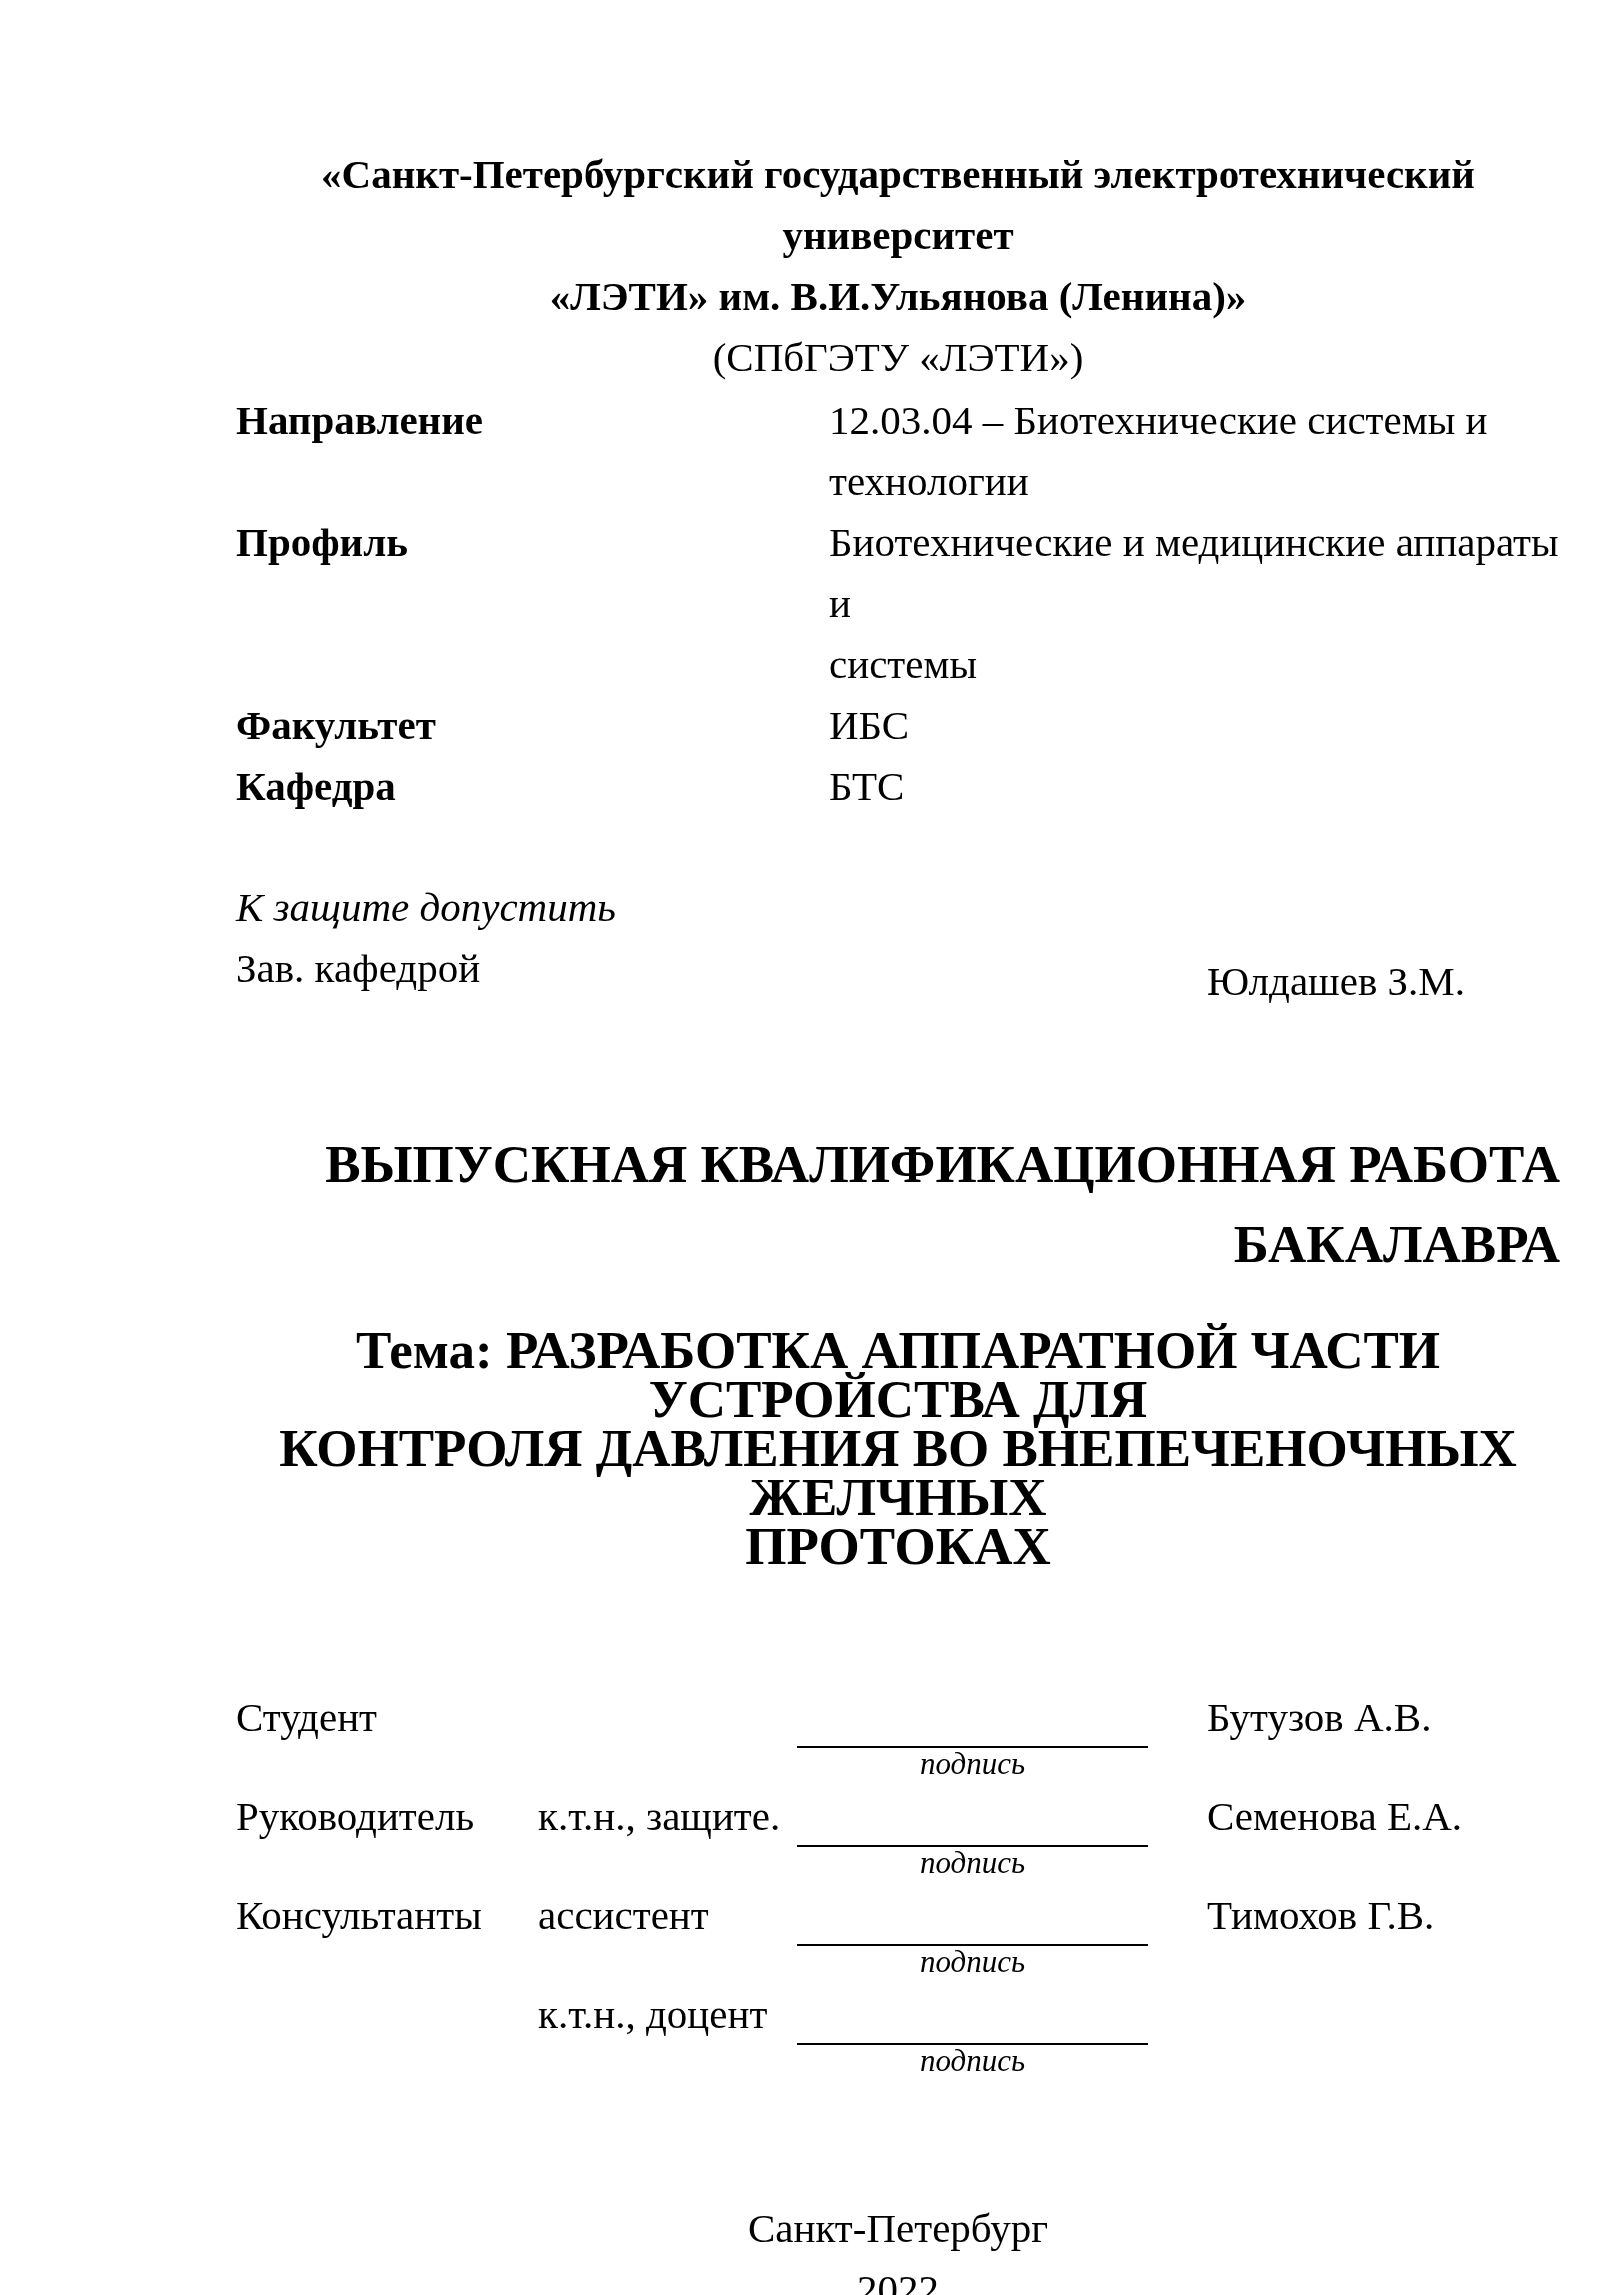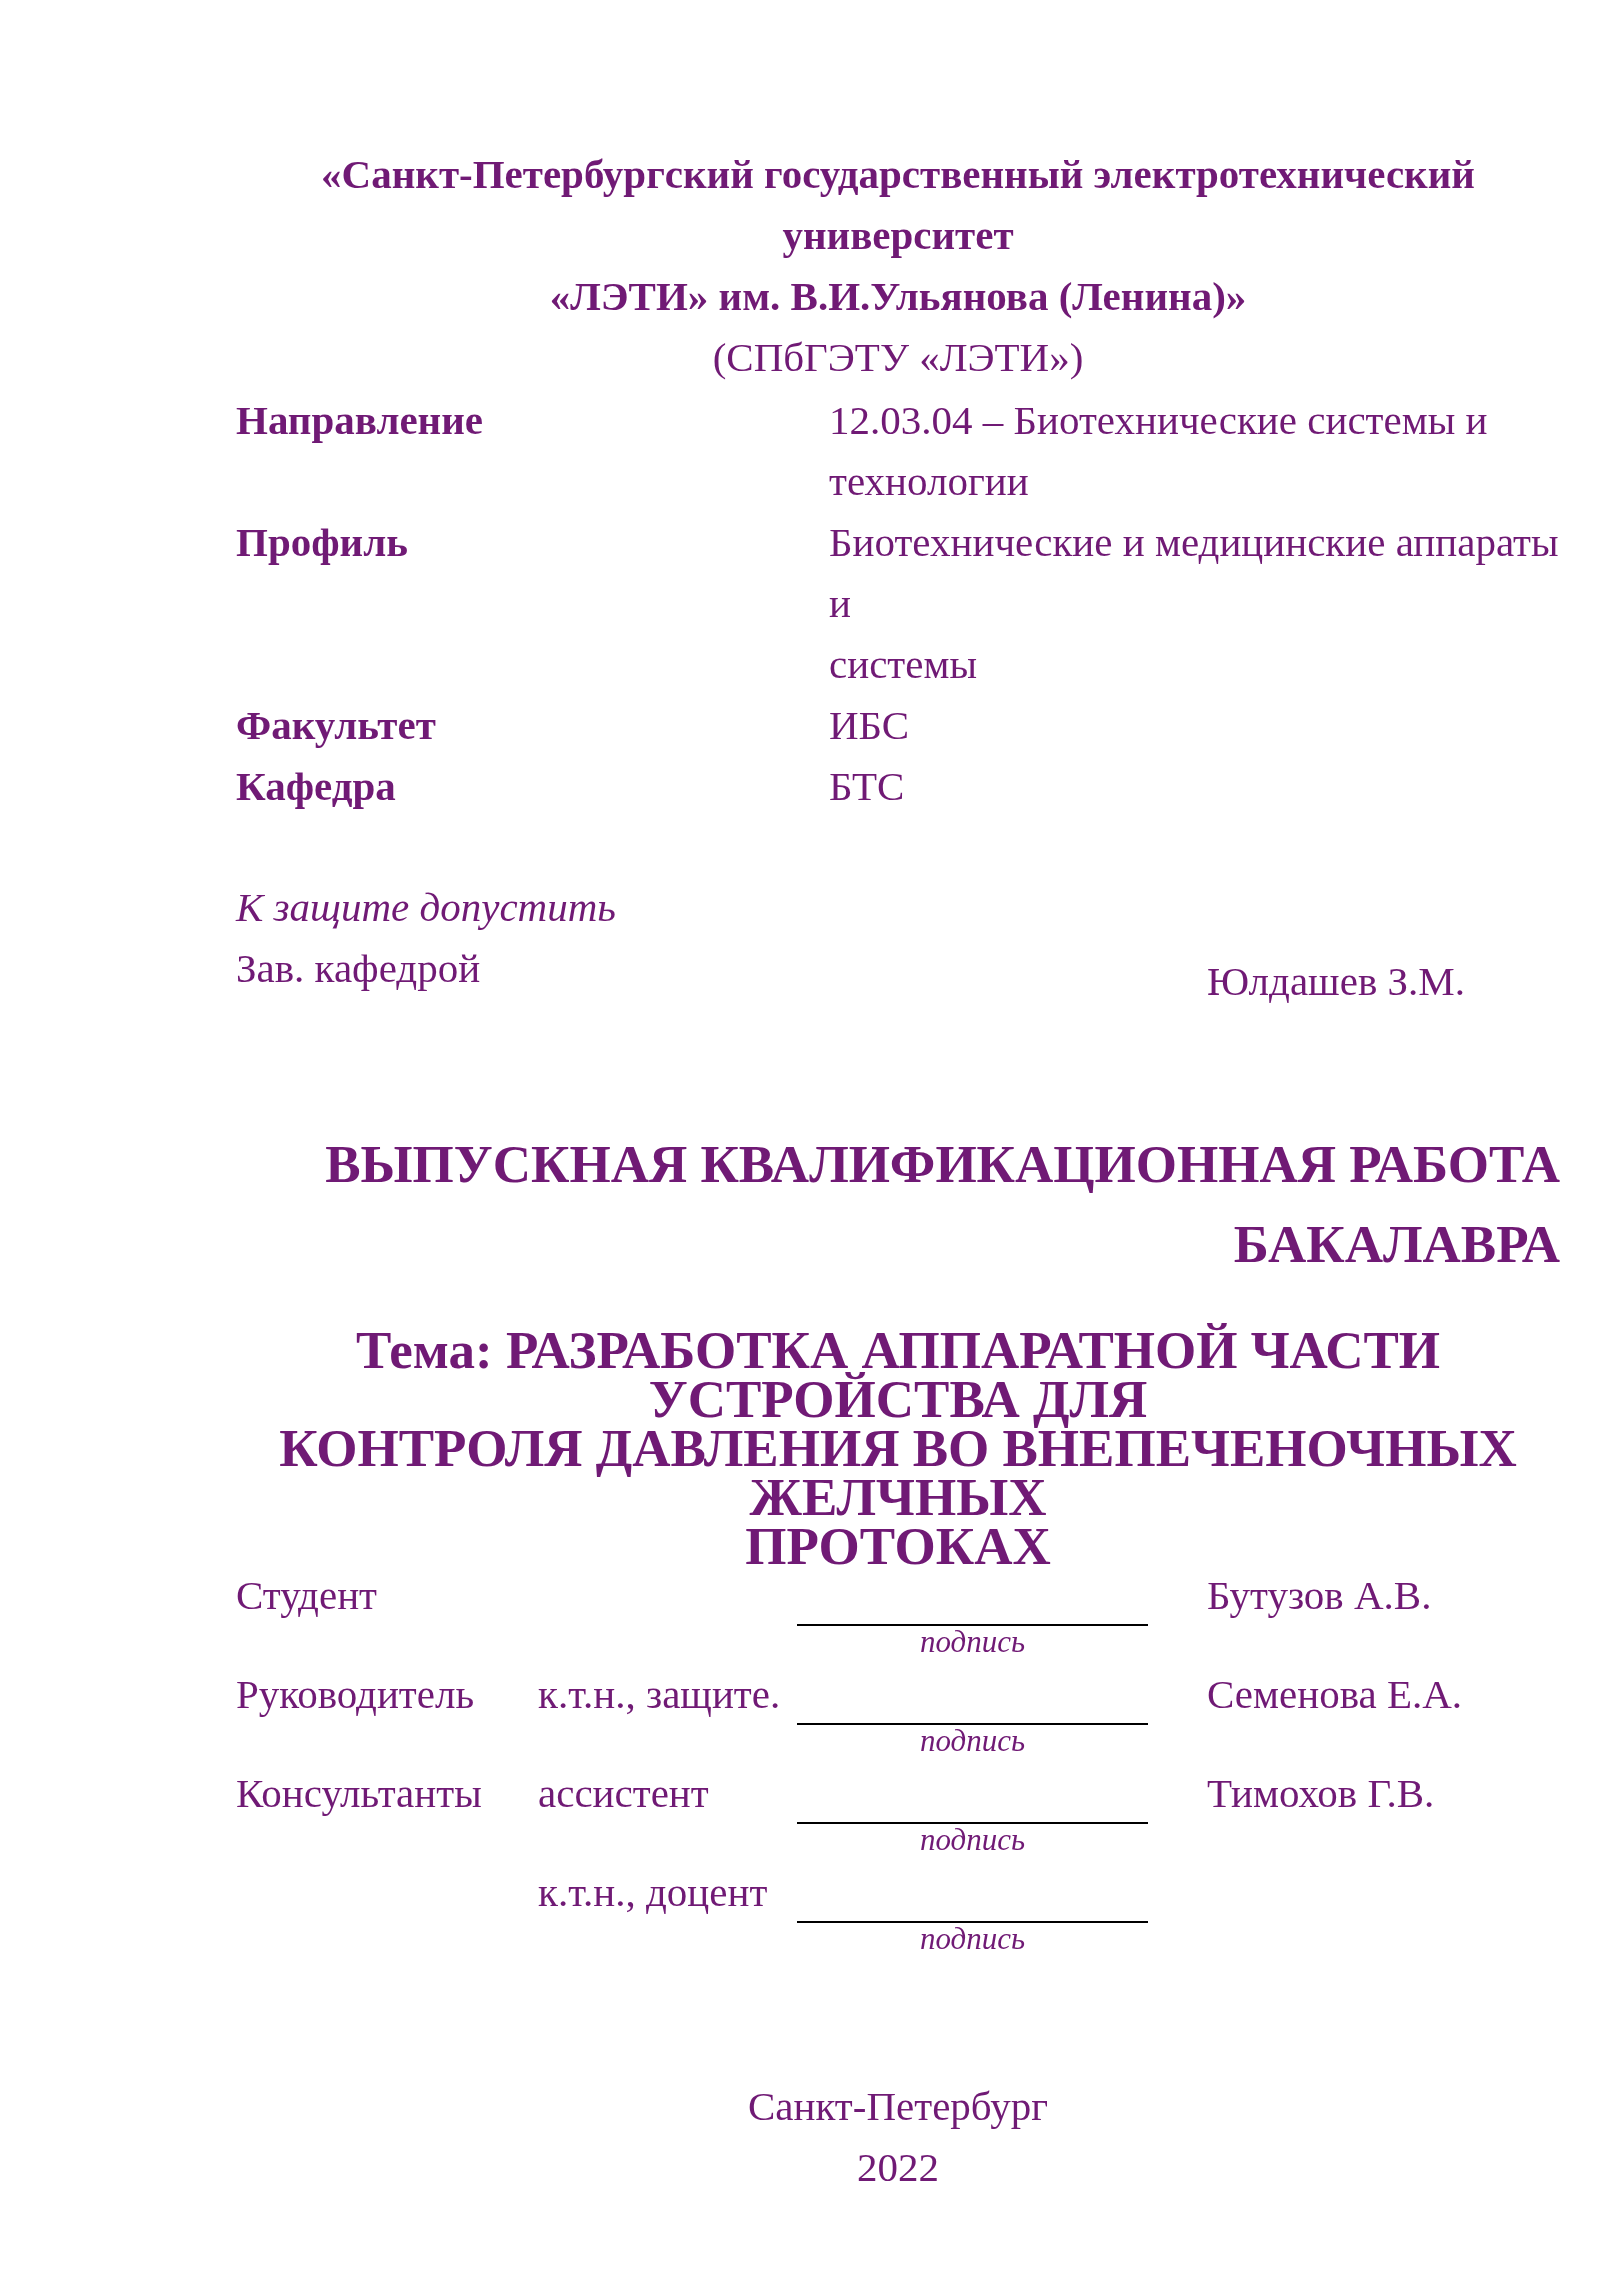--- a/index.html
+++ b/index.html
@@ -7,21 +7,21 @@
     padding: 0;
     background: #ffffff;
   }
   .page {
     position: relative;
     width: 1623px;
     height: 2295px;
     box-sizing: border-box;
     padding: 144px 63px 0 236px;
     background: #ffffff;
-    color: #701a75;
+    color: #000000;
     font-family: "Liberation Serif", "DejaVu Serif", serif;
     font-size: 41px;
     line-height: 61px;
     overflow: hidden;
   }
   .bold { font-weight: bold; }
 
   
   .univ { text-align: center; }
 
@@ -52,21 +52,21 @@
   
   .theme {
     margin: 42px 0 0 0;
     font-size: 53px;
     line-height: 49px;
     font-weight: bold;
     text-align: center;
   }
 
   
-  .sigs { }
+  .sigs { margin-top: 122px; }
   .sig-row {
     display: flex;
     align-items: flex-start;
     line-height: 49px;
     margin-bottom: 13.3px;
   }
   .sig-role { width: 302px; }
   .sig-degree { width: 259px; }
   .sig-field { width: 351px; padding-top: 53px; }
   .sig-line { border-top: 2.4px solid #000; height: 0; }

